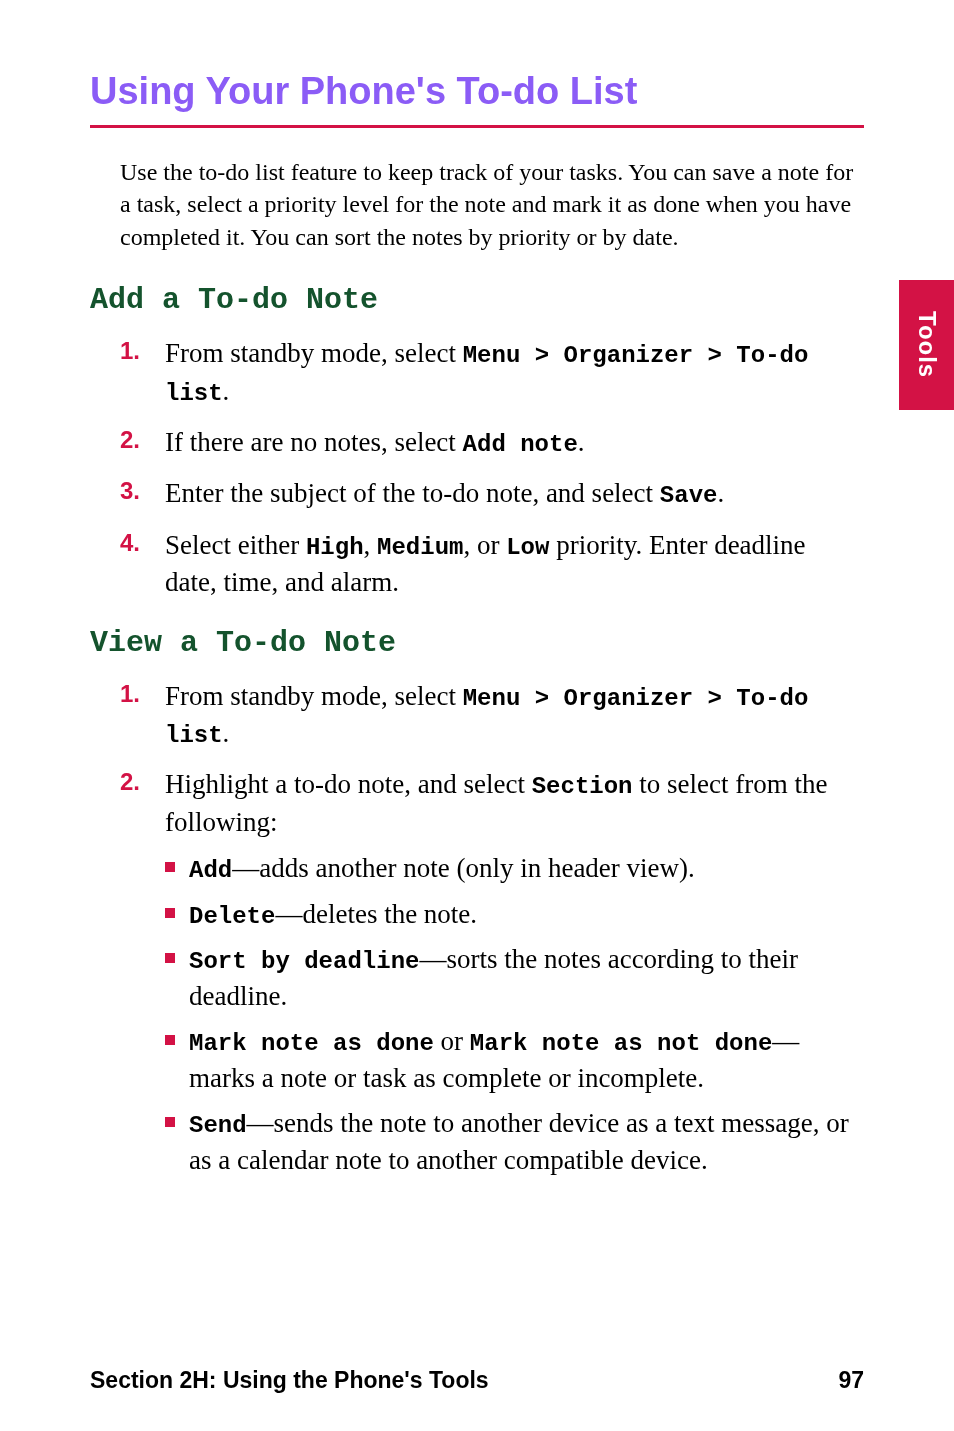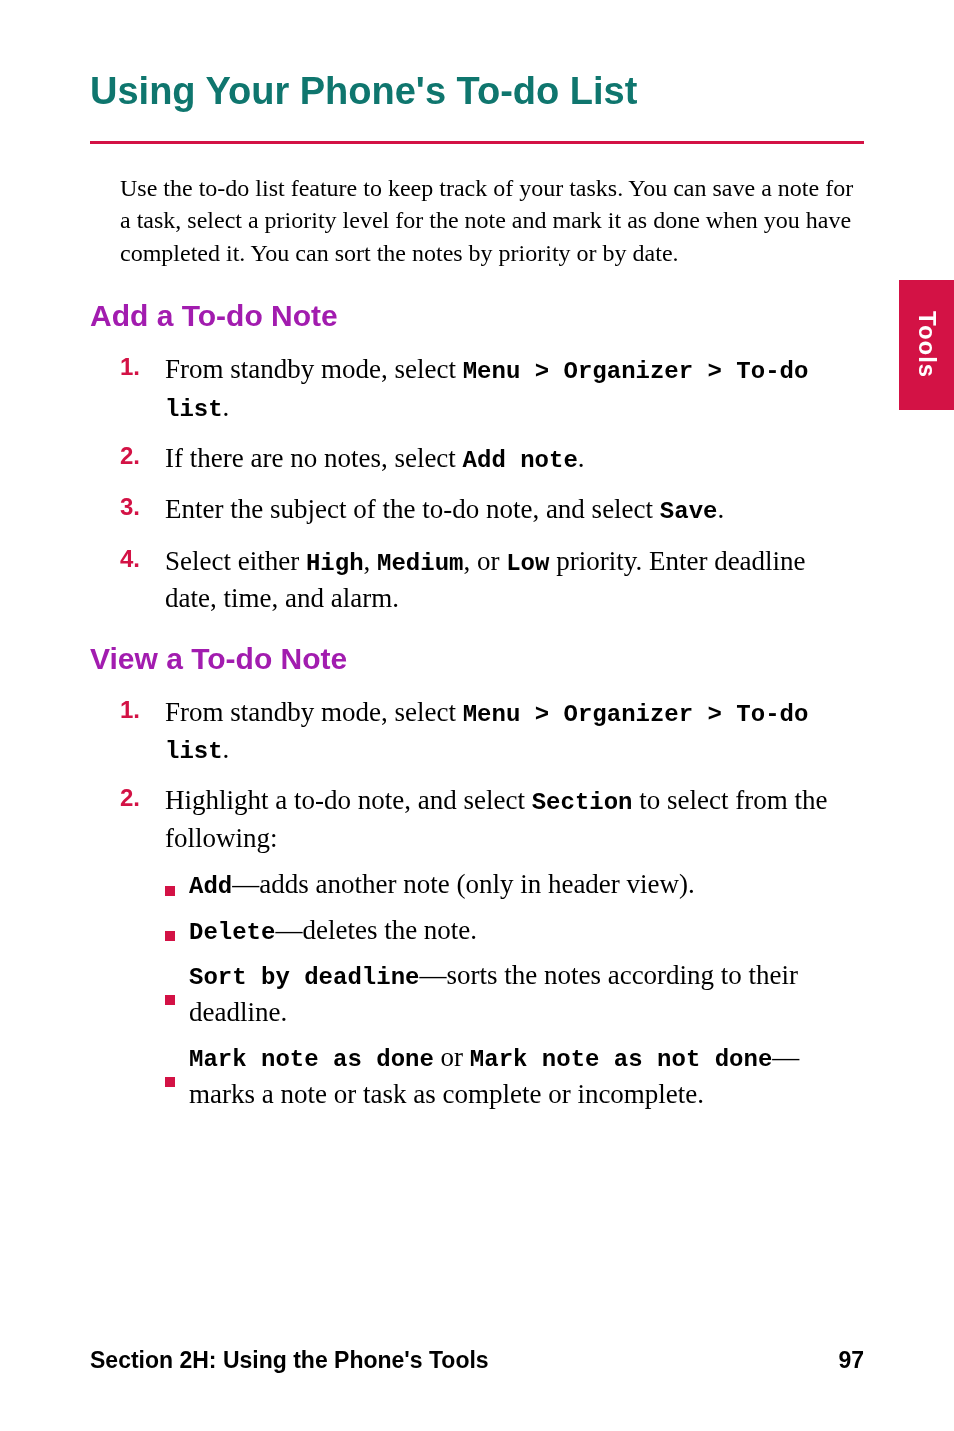--- a/index.html
+++ b/index.html
@@ -34,37 +34,37 @@
     font-family: Arial, Helvetica, sans-serif;
     font-weight: bold;
     font-size: 24px;
     writing-mode: vertical-rl;
     text-orientation: mixed;
     letter-spacing: 1px;
   }
   h1.page-title {
     font-family: Arial, Helvetica, sans-serif;
     font-weight: bold;
-    color: #0f766e;
+    color: #8b5cf6;
     font-size: 38px;
     margin: 0 0 10px 0;
-    padding-bottom: 28px;
+    padding-bottom: 12px;
     border-bottom: 3px solid #d31245;
     letter-spacing: 0px;
   }
   p.intro {
     font-size: 24px;
     line-height: 1.35;
     margin: 28px 0 30px 30px;
     font-family: "ITC Garamond", Garamond, Georgia, 'Times New Roman', serif;
   }
   h2.subhead {
-    font-family: Liberation Sans, sans-serif;
-    font-weight: bold;
-    color: #a21caf;
+    font-family: Liberation Mono, monospace;
+    font-weight: bold;
+    color: #14532d;
     font-size: 30px;
     margin: 20px 0 18px 0;
   }
   ol.steps {
     list-style: none;
     margin: 0 0 25px 30px;
     padding: 0;
   }
   ol.steps > li {
     display: flex;
@@ -90,39 +90,39 @@
     font-weight: bold;
     font-size: 24px;
   }
   ul.bullets {
     list-style: none;
     margin: 10px 0 0 0;
     padding: 0;
   }
   ul.bullets > li {
     display: flex;
-    align-items: center;
+    align-items: flex-start;
     margin-bottom: 8px;
   }
   .sq {
     width: 10px;
     height: 10px;
     background: #d31245;
     margin: 12px 14px 0 0;
     flex-shrink: 0;
   }
   .bullet-body {
     font-size: 27px;
     line-height: 1.35;
     font-family: "ITC Garamond", Garamond, Georgia, 'Times New Roman', serif;
     flex: 1;
   }
   .footer {
     position: absolute;
-    bottom: 57px;
+    bottom: 37px;
     left: 90px;
     right: 90px;
     display: flex;
     justify-content: space-between;
     font-family: Arial, Helvetica, sans-serif;
     font-weight: bold;
     font-size: 23px;
     color: #000;
   }
 </style>
@@ -191,20 +191,24 @@
             <span class="sq"></span>
             <span class="bullet-body"><span class="ui-bold">Delete</span><span>—deletes the note.</span></span>
           </li>
           <li>
             <span class="sq"></span>
             <span class="bullet-body"><span class="ui-bold">Sort by deadline</span><span>—sorts the notes according to their deadline.</span></span>
           </li>
           <li>
             <span class="sq"></span>
             <span class="bullet-body"><span class="ui-bold">Mark note as done</span><span> or </span><span class="ui-bold">Mark note as not done</span><span>—marks a note or task as complete or incomplete.</span></span>
+          </li>
+          <li>
+            <span class="sq"></span>
+            <span class="bullet-body"><span class="ui-bold">Send</span><span>—sends the note to another device as a text message, or as a calendar note to another compatible device.</span></span>
           </li>
         </ul>
       </span>
     </li>
   </ol>
 
   <div class="footer">
     <span>Section 2H: Using the Phone's Tools</span>
     <span>97</span>
   </div>

